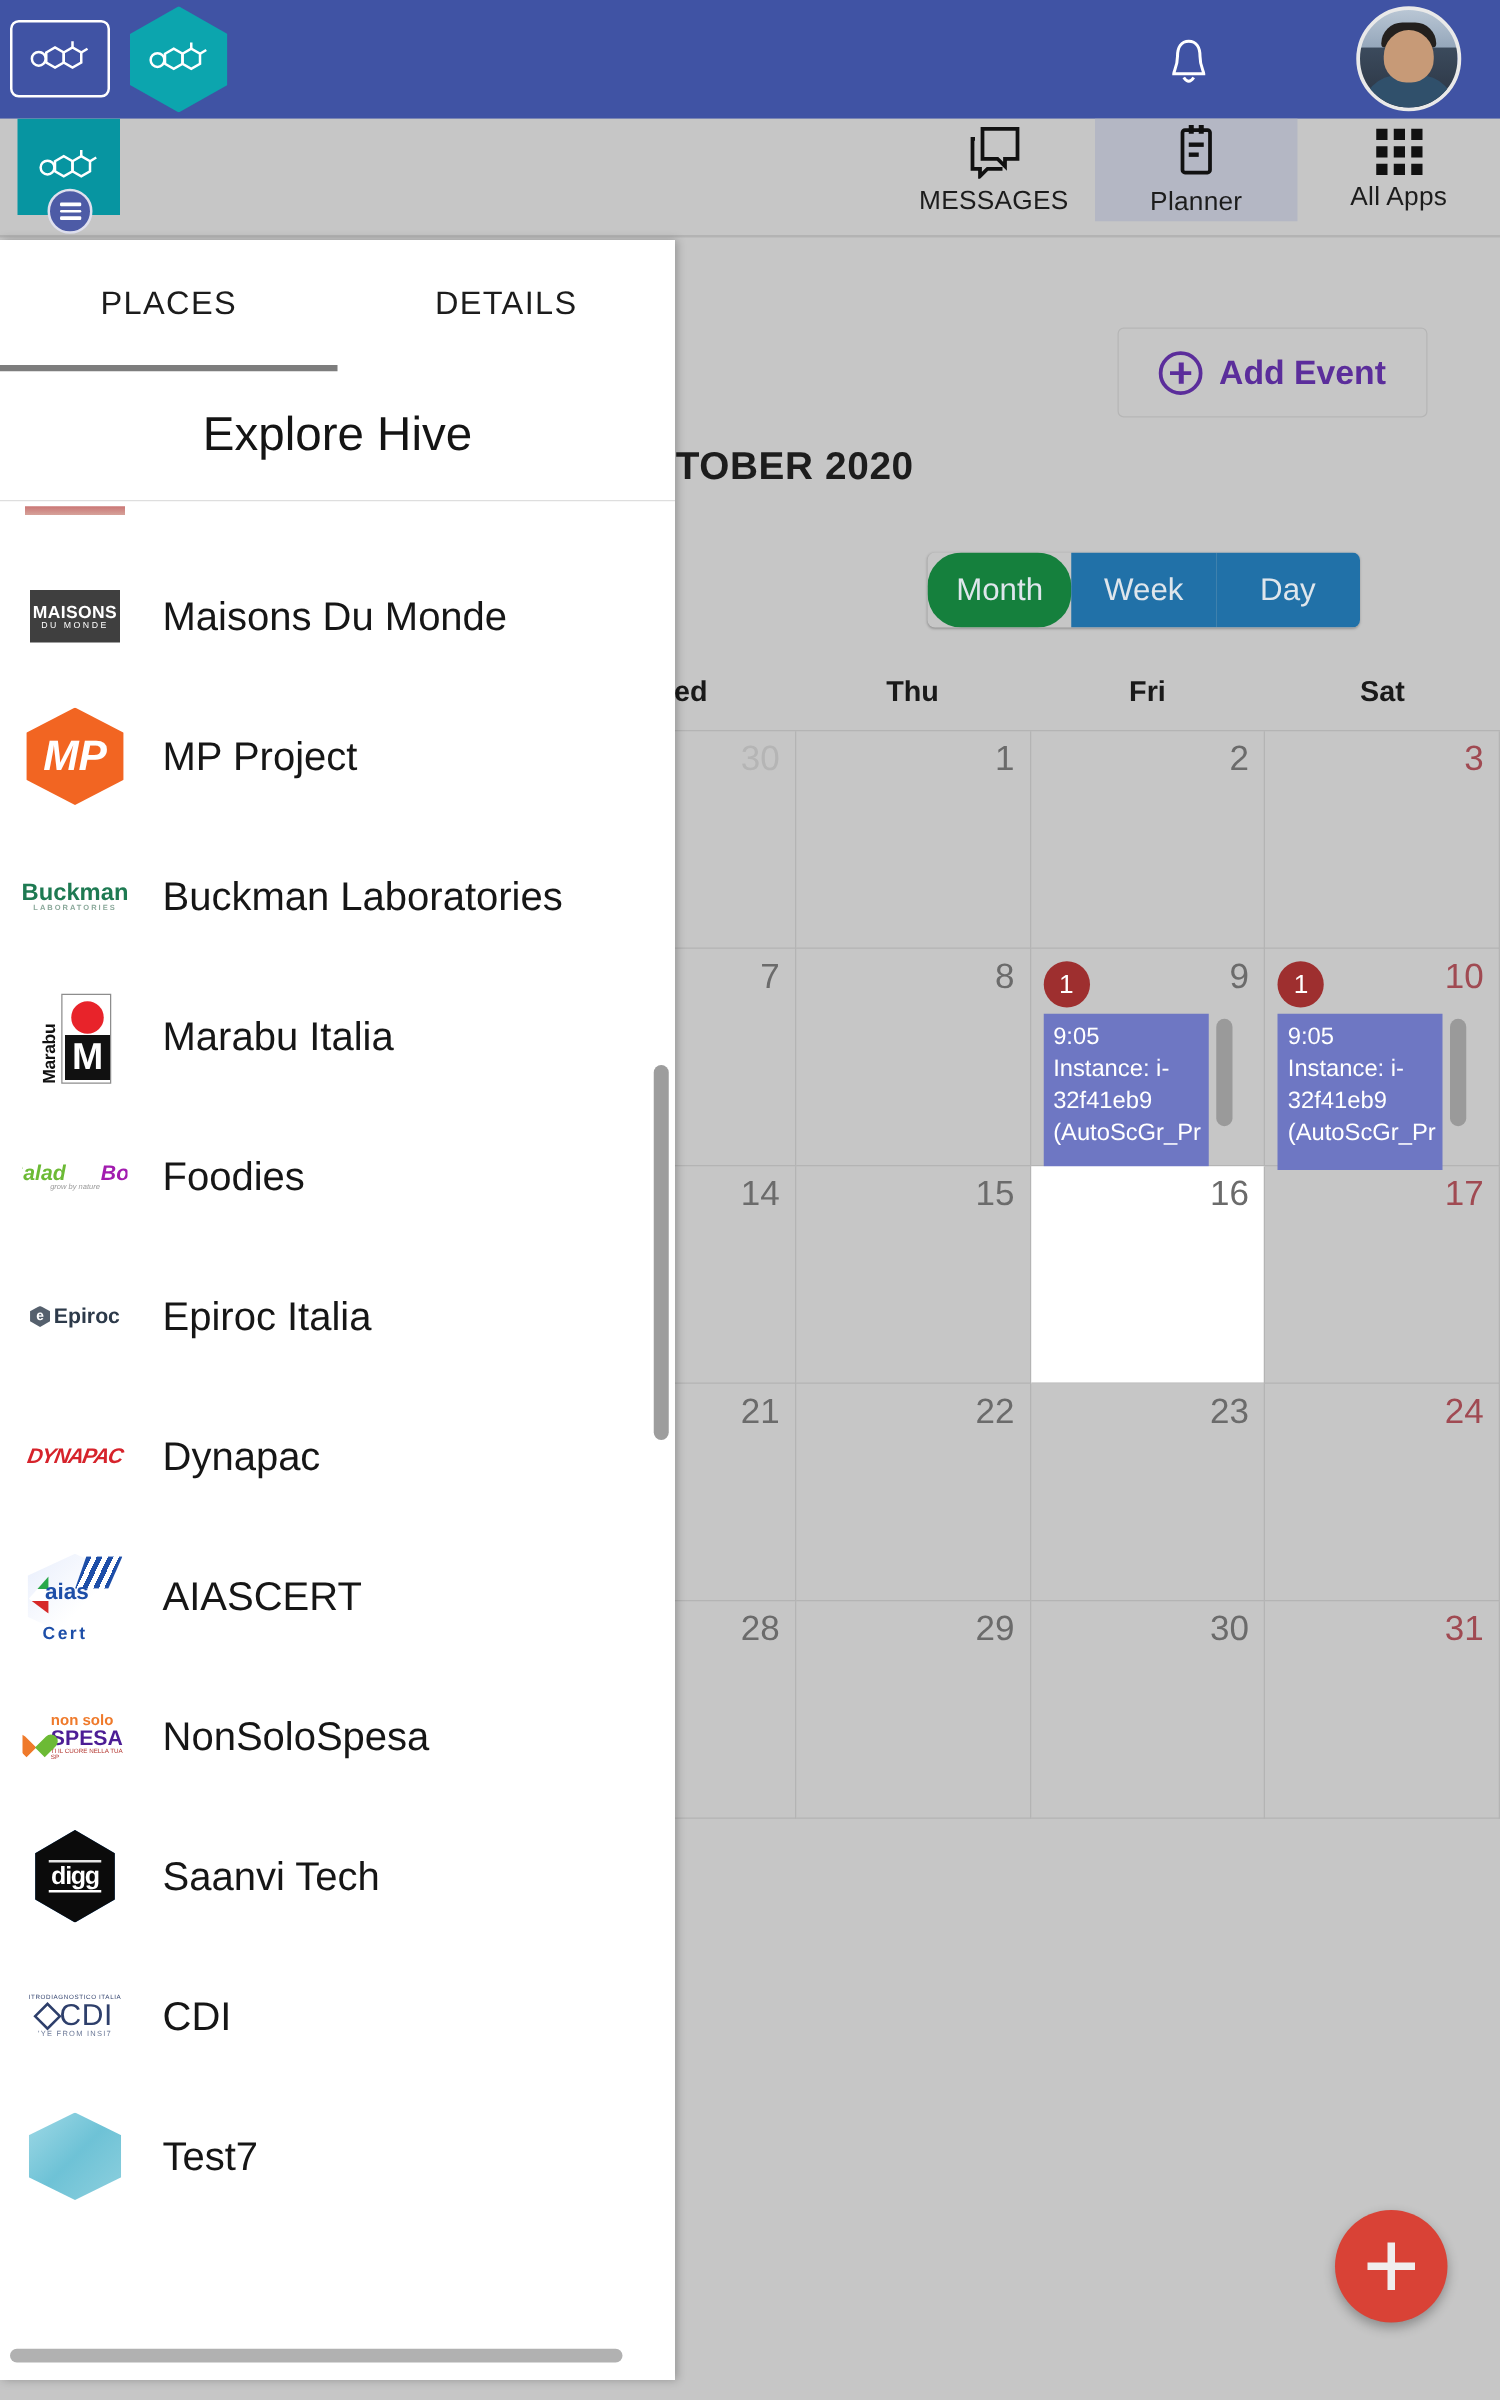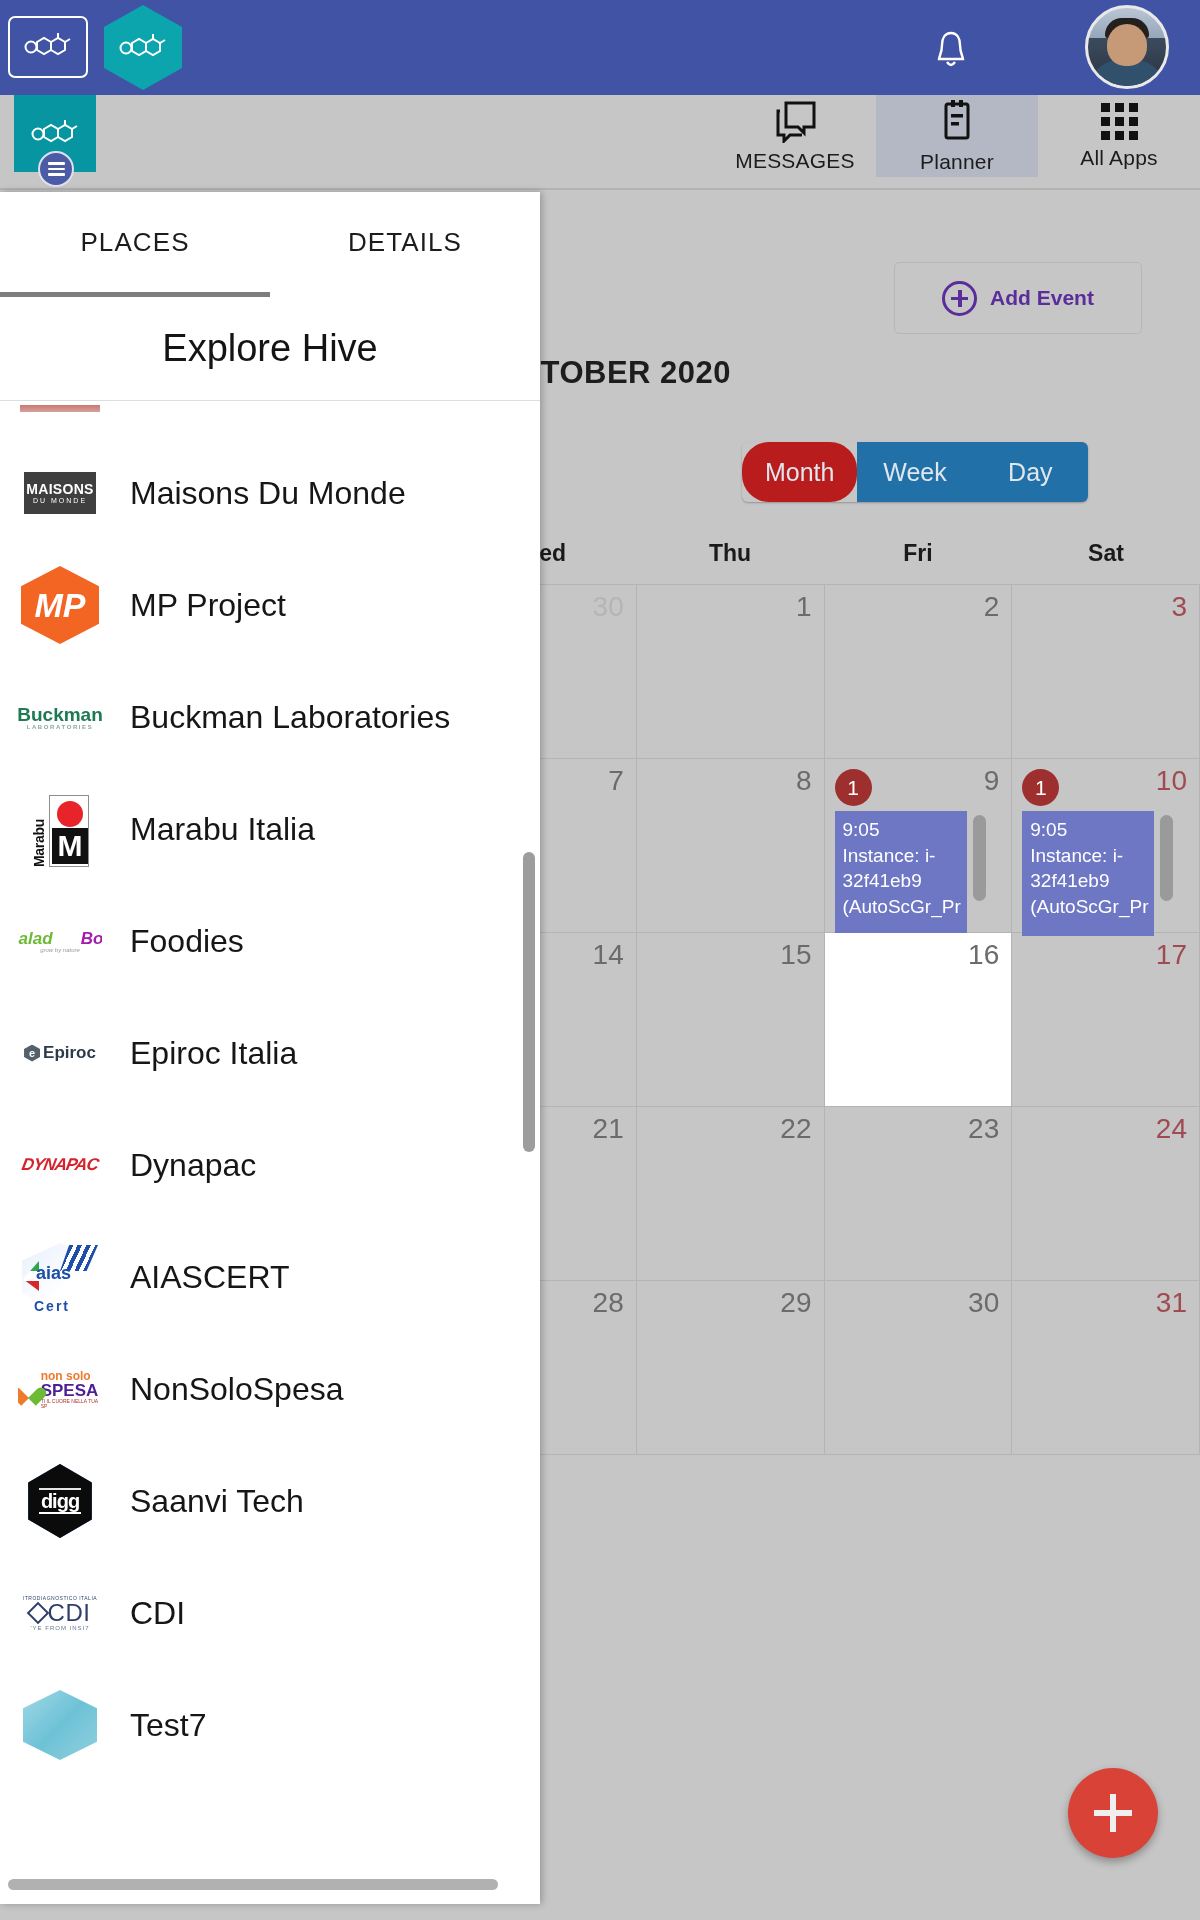--- a/index.html
+++ b/index.html
@@ -104,37 +104,37 @@
   }
   .plus-circle {
     width: 35px; height: 35px; border-radius: 50%;
     border: 3px solid #5b2d9b; position: relative;
   }
   .plus-circle::before, .plus-circle::after {
     content: ""; position: absolute; background: #5b2d9b;
   }
   .plus-circle::before { left: 6px; top: 13px; width: 17px; height: 3.5px; }
   .plus-circle::after  { top: 6px; left: 13px; height: 17px; width: 3.5px; }
-  .add-event-label { color: #5b2d9b; font-size: 21px; font-weight: bold; }
+  .add-event-label { color: #5b2d9b; font-size: 27px; font-weight: bold; }
 
   .month-title {
     position: absolute; left: 53px; top: 163px;
     font-size: 31px; font-weight: bold; color: #1d1d1d; letter-spacing: .5px;
   }
 
   .view-toggle {
     position: absolute; left: 302px; top: 250px;
     width: 346px; height: 60px; border-radius: 6px; overflow: hidden;
     display: flex; box-shadow: 0 1px 2px rgba(0,0,0,.25);
   }
   .view-btn {
     flex: 1; display: flex; align-items: center; justify-content: center;
     color: #dfe6ec; font-size: 25px; background: #2171a8; cursor: pointer;
   }
-  .view-btn.active { background: #b91c1c; border-radius: 27px; }
+  .view-btn.active { background: #15803d; border-radius: 27px; }
 
   
   .cal { position: absolute; left: 8px; top: 330px; width: 752px; }
   .weekday-row { display: flex; height: 62px; }
   .weekday {
     flex: 1; display: flex; align-items: center; justify-content: center;
     font-size: 23px; font-weight: bold; color: #1a1a1a;
   }
   .weeks { border-top: 1px solid #b4b4b4; }
   .week-row { display: flex; height: 174px; }

